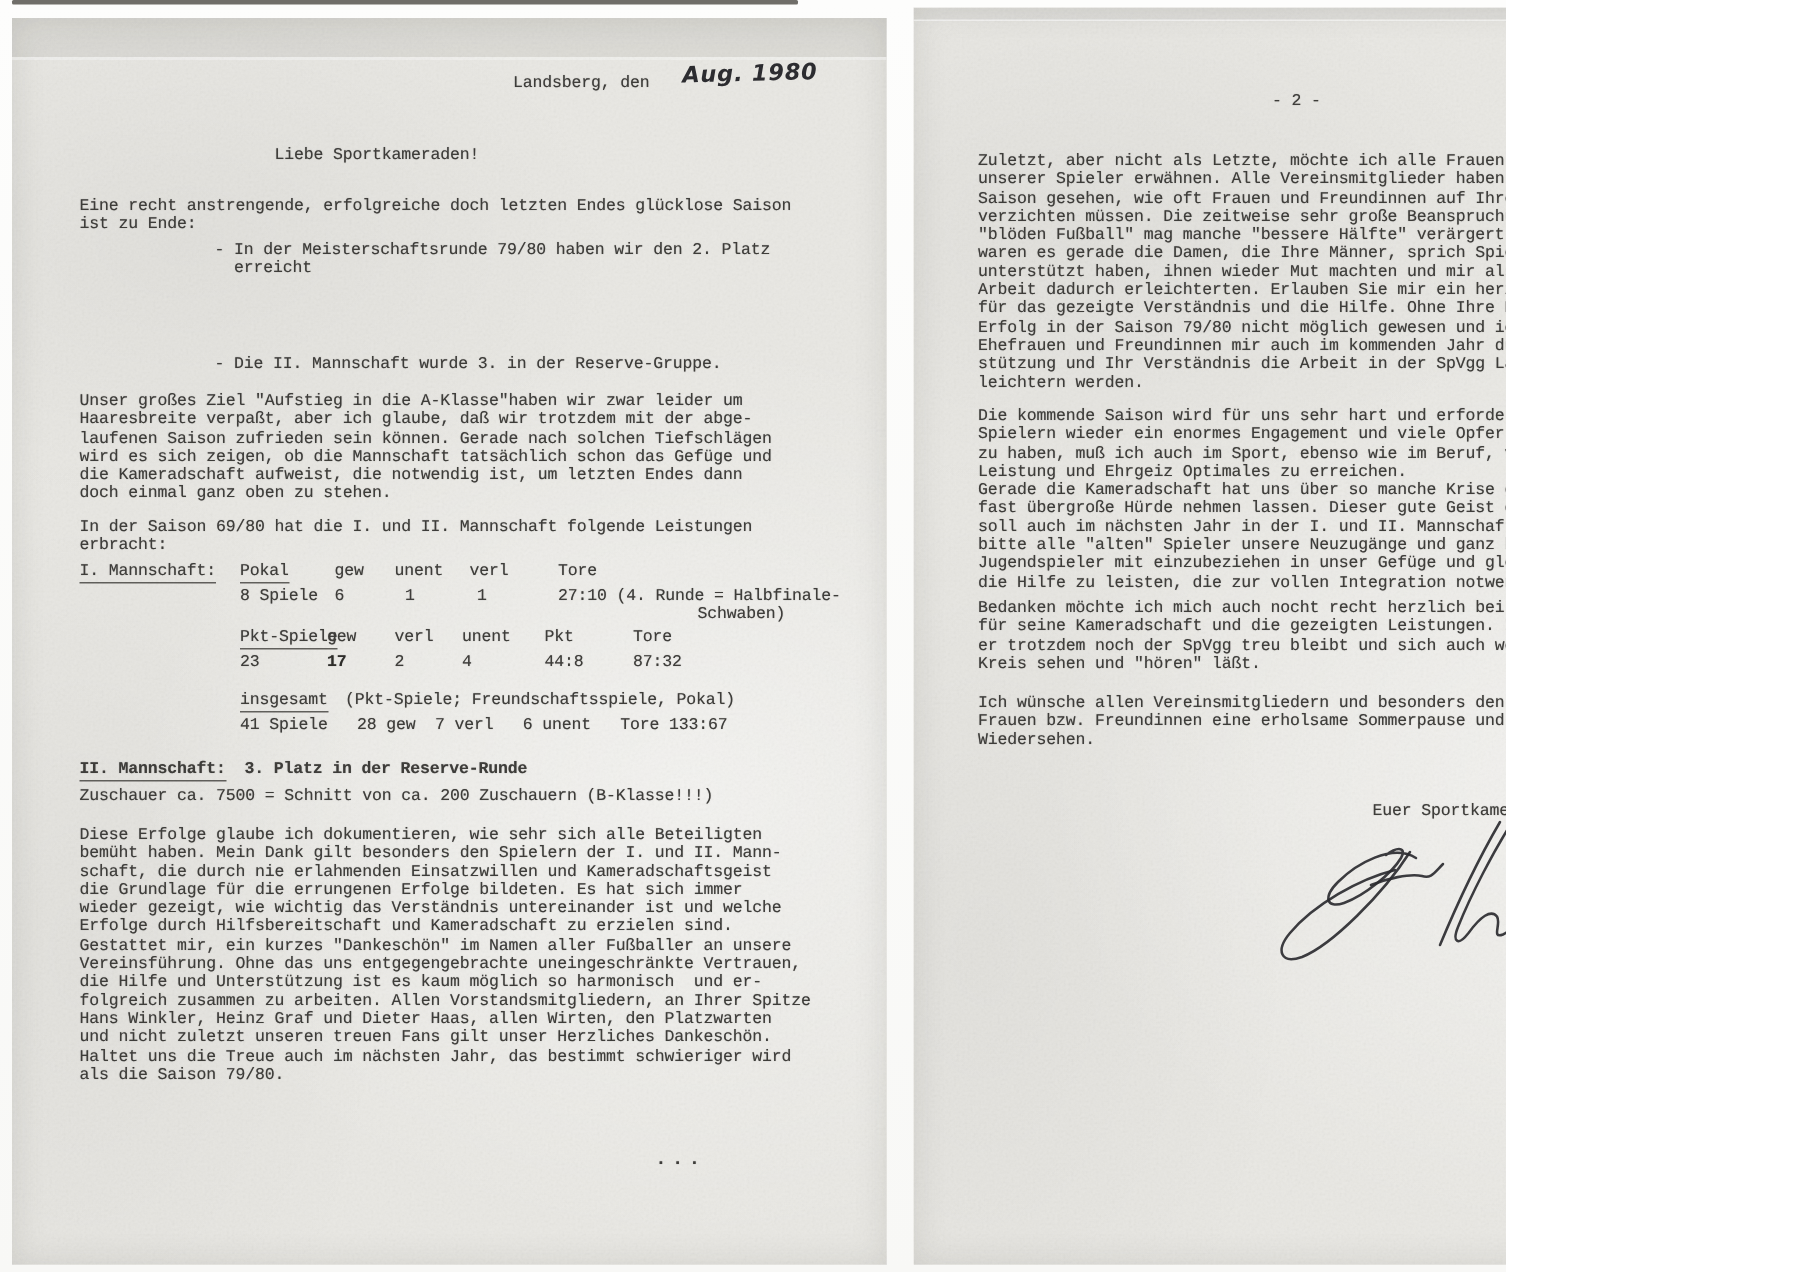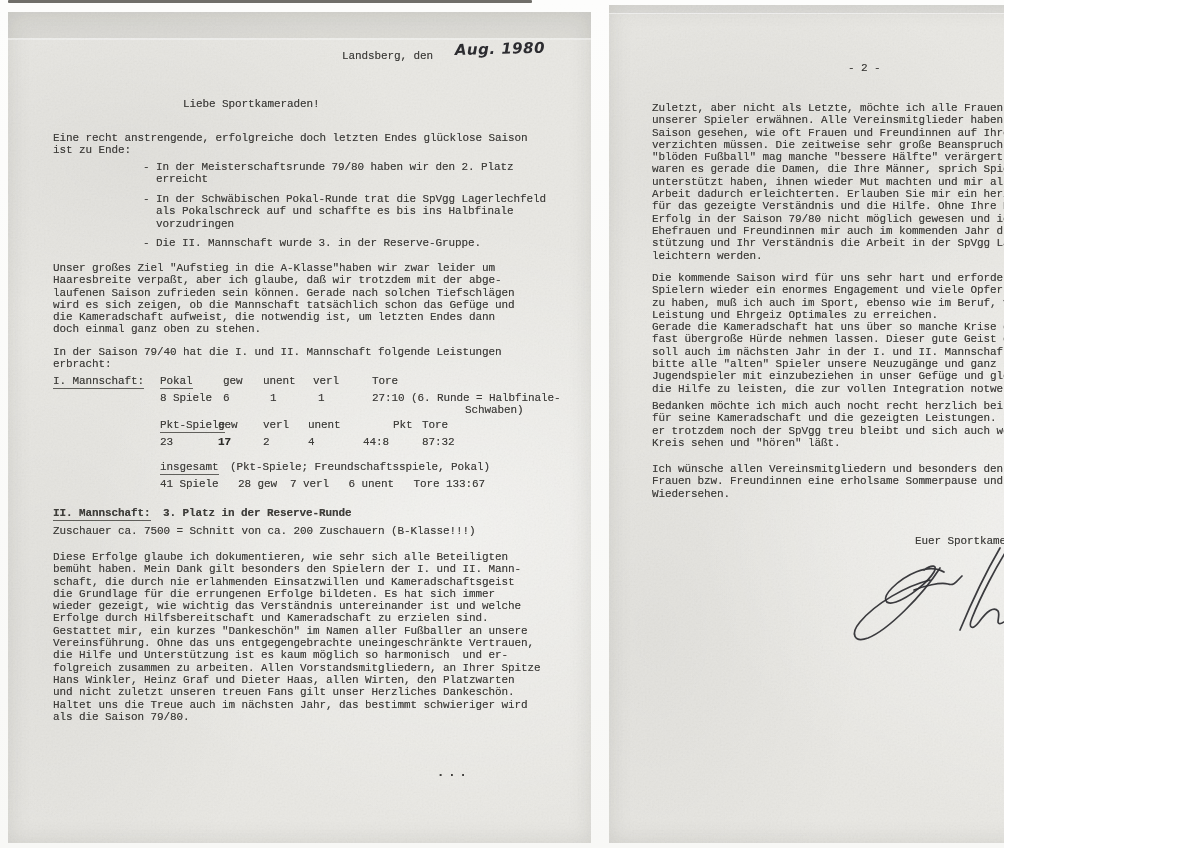--- a/index.html
+++ b/index.html
@@ -83,59 +83,56 @@
     <div class="txt" style="left:334px; top:38px;">Landsberg, den</div>
     <div class="txt hand" style="left:447px; top:32px;">Aug. 1980</div>
 
     <div class="txt" style="left:175px; top:86px;">Liebe Sportkameraden!</div>
 
     <div class="txt" style="left:45px; top:120px;">Eine recht anstrengende, erfolgreiche doch letzten Endes glücklose Saison
 ist zu Ende:</div>
 
     <div class="txt" style="left:135px; top:149px;">- In der Meisterschaftsrunde 79/80 haben wir den 2. Platz
   erreicht</div>
-    <div class="txt" style="left:135px; top:181px;">- In der Schwäbischen Pokal-Runde trat die SpVgg Lagerlechfeld
-  als Pokalschreck auf und schaffte es bis ins Halbfinale
-  vorzudringen</div>
     <div class="txt" style="left:135px; top:225px;">- Die II. Mannschaft wurde 3. in der Reserve-Gruppe.</div>
 
     <div class="txt" style="left:45px; top:250px;">Unser großes Ziel "Aufstieg in die A-Klasse"haben wir zwar leider um
 Haaresbreite verpaßt, aber ich glaube, daß wir trotzdem mit der abge-
 laufenen Saison zufrieden sein können. Gerade nach solchen Tiefschlägen
 wird es sich zeigen, ob die Mannschaft tatsächlich schon das Gefüge und
 die Kameradschaft aufweist, die notwendig ist, um letzten Endes dann
 doch einmal ganz oben zu stehen.</div>
 
-    <div class="txt" style="left:45px; top:334px;">In der Saison 79/40 hat die I. und II. Mannschaft folgende Leistungen
+    <div class="txt" style="left:45px; top:334px;">In der Saison 69/80 hat die I. und II. Mannschaft folgende Leistungen
 erbracht:</div>
 
     <div class="trow txt" style="top:363px;">
       <span class="cell u" style="left:0;">I. Mannschaft:</span>
       <span class="cell u" style="left:107px;">Pokal</span>
       <span class="cell" style="left:170px;">gew</span>
       <span class="cell" style="left:210px;">unent</span>
       <span class="cell" style="left:260px;">verl</span>
       <span class="cell" style="left:319px;">Tore</span>
     </div>
     <div class="trow txt" style="top:380px;">
       <span class="cell" style="left:107px;">8 Spiele</span>
       <span class="cell" style="left:170px;">6</span>
       <span class="cell" style="left:217px;">1</span>
       <span class="cell" style="left:265px;">1</span>
-      <span class="cell" style="left:319px;">27:10 (6. Runde = Halbfinale-</span>
+      <span class="cell" style="left:319px;">27:10 (4. Runde = Halbfinale-</span>
     </div>
     <div class="trow txt" style="top:392px;">
       <span class="cell" style="left:412px;">Schwaben)</span>
     </div>
     <div class="trow txt" style="top:407px;">
       <span class="cell u" style="left:107px;">Pkt-Spiele</span>
       <span class="cell" style="left:165px;">gew</span>
       <span class="cell" style="left:210px;">verl</span>
       <span class="cell" style="left:255px;">unent</span>
-      <span class="cell" style="left:310px;margin-left:30px;">Pkt</span>
+      <span class="cell" style="left:310px;">Pkt</span>
       <span class="cell" style="left:369px;">Tore</span>
     </div>
     <div class="trow txt" style="top:424px;">
       <span class="cell" style="left:107px;">23</span>
       <span class="cell bold" style="left:165px;">17</span>
       <span class="cell" style="left:210px;">2</span>
       <span class="cell" style="left:255px;">4</span>
       <span class="cell" style="left:310px;">44:8</span>
       <span class="cell" style="left:369px;">87:32</span>
     </div>

